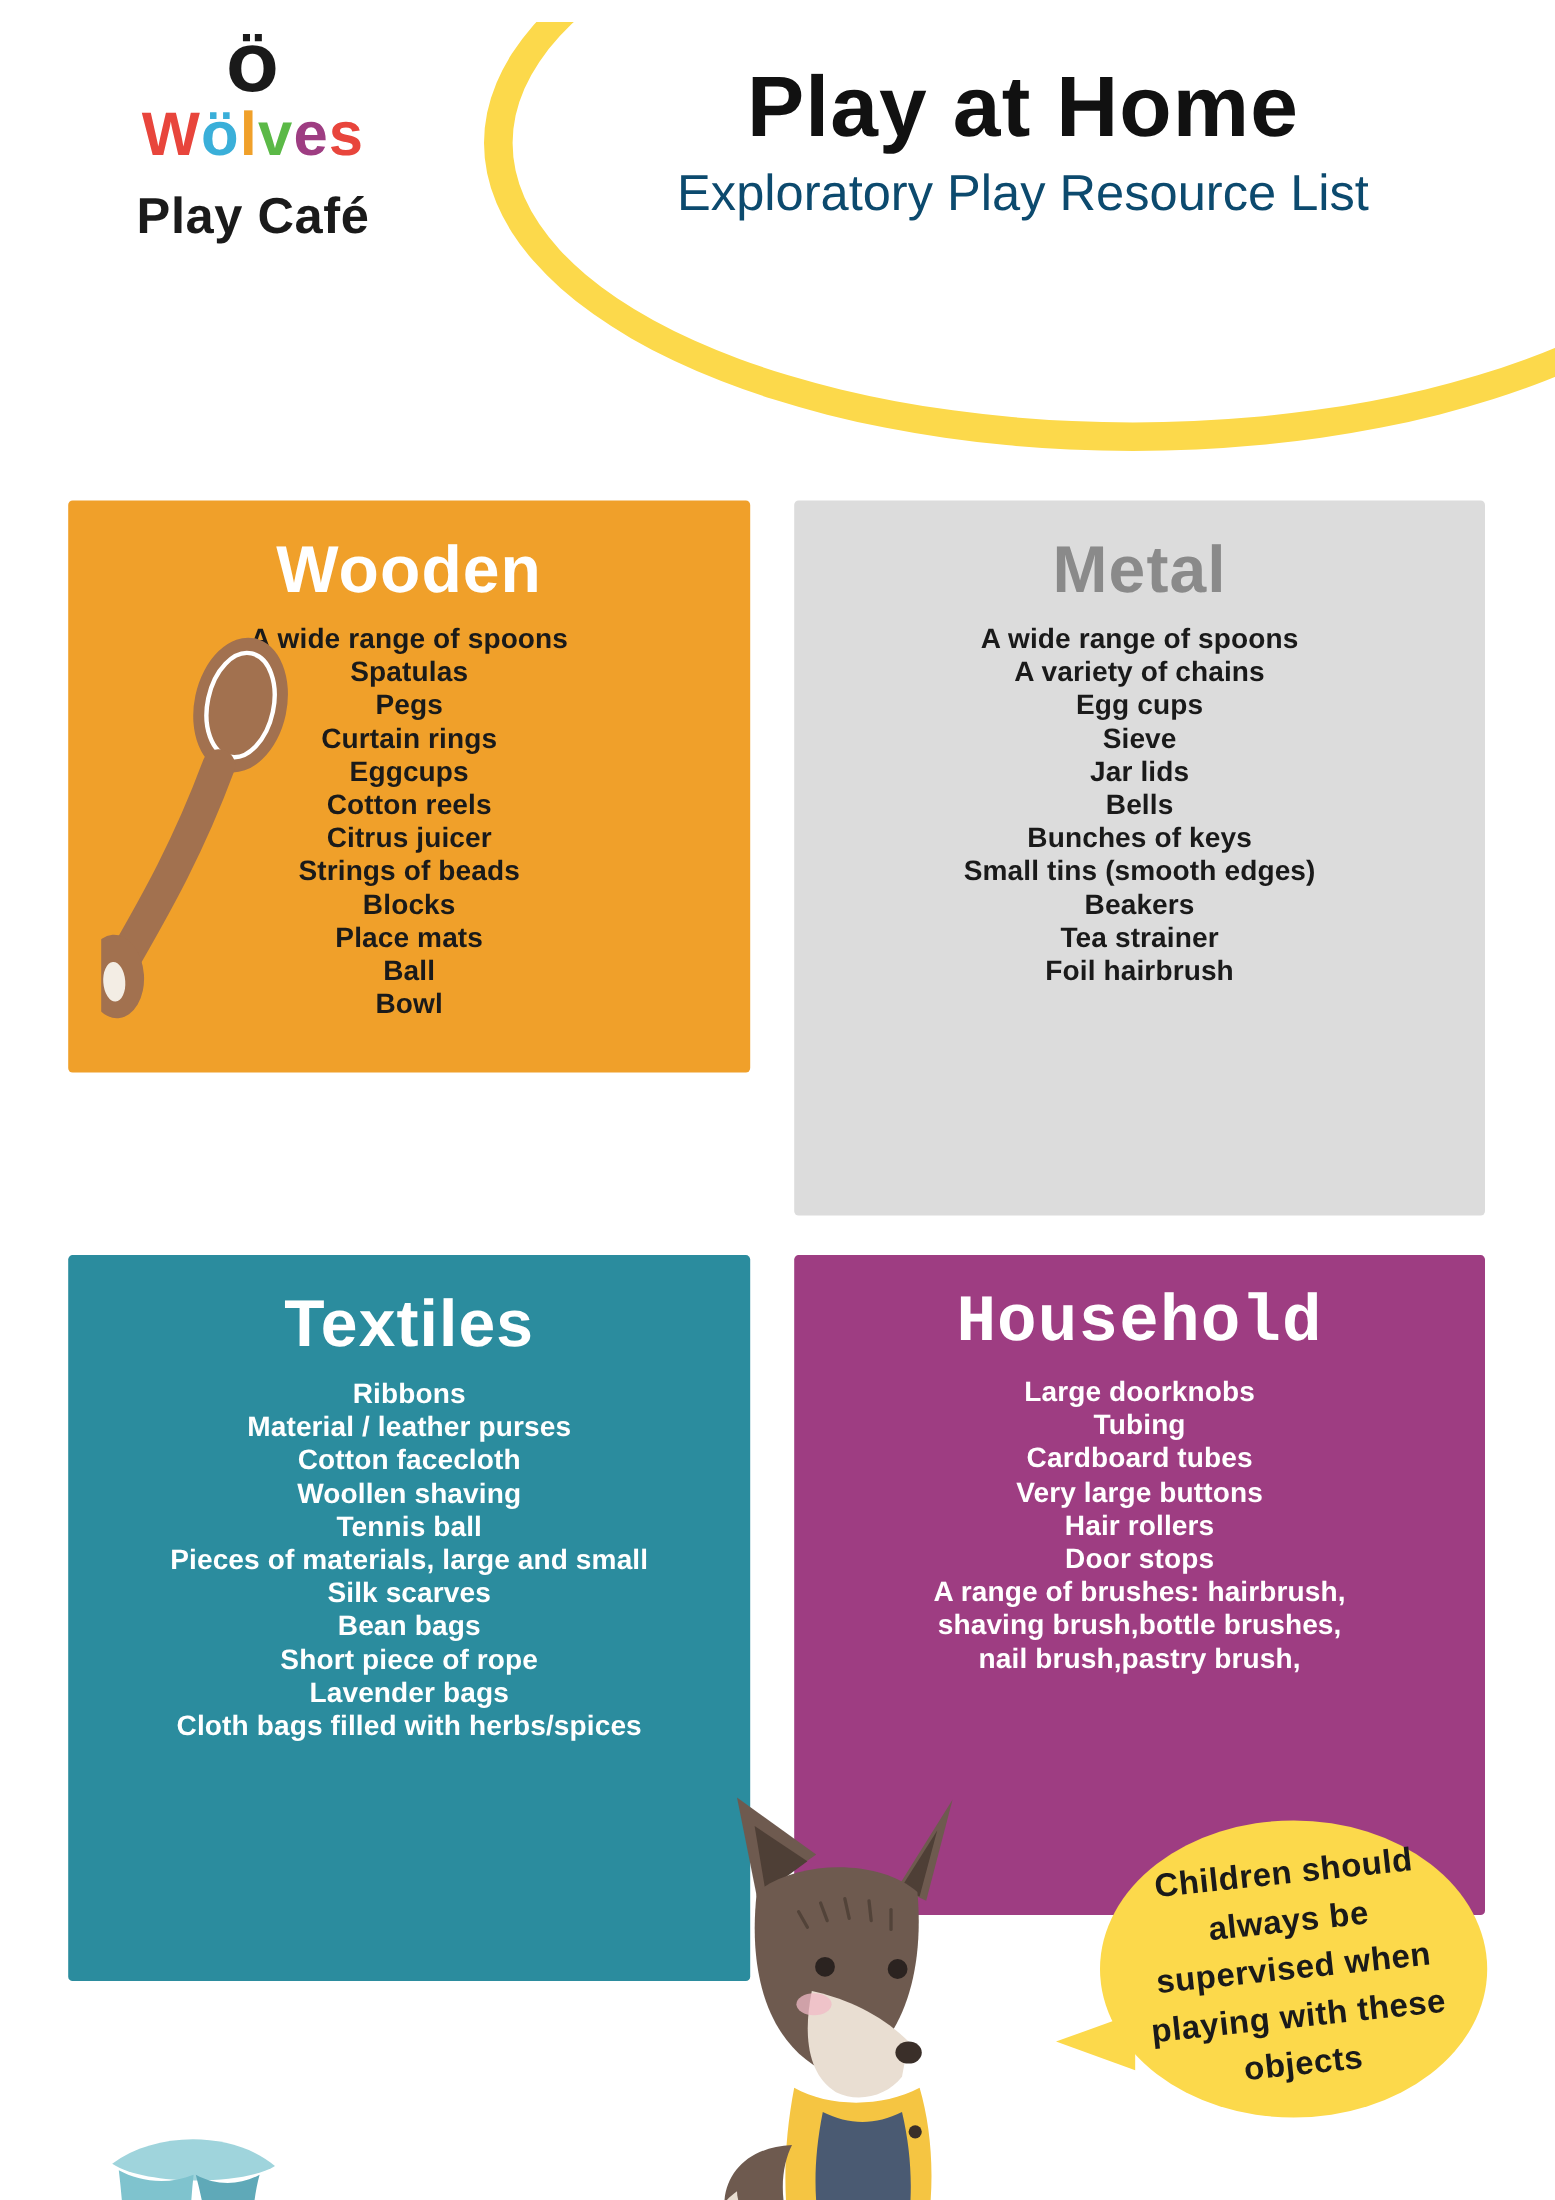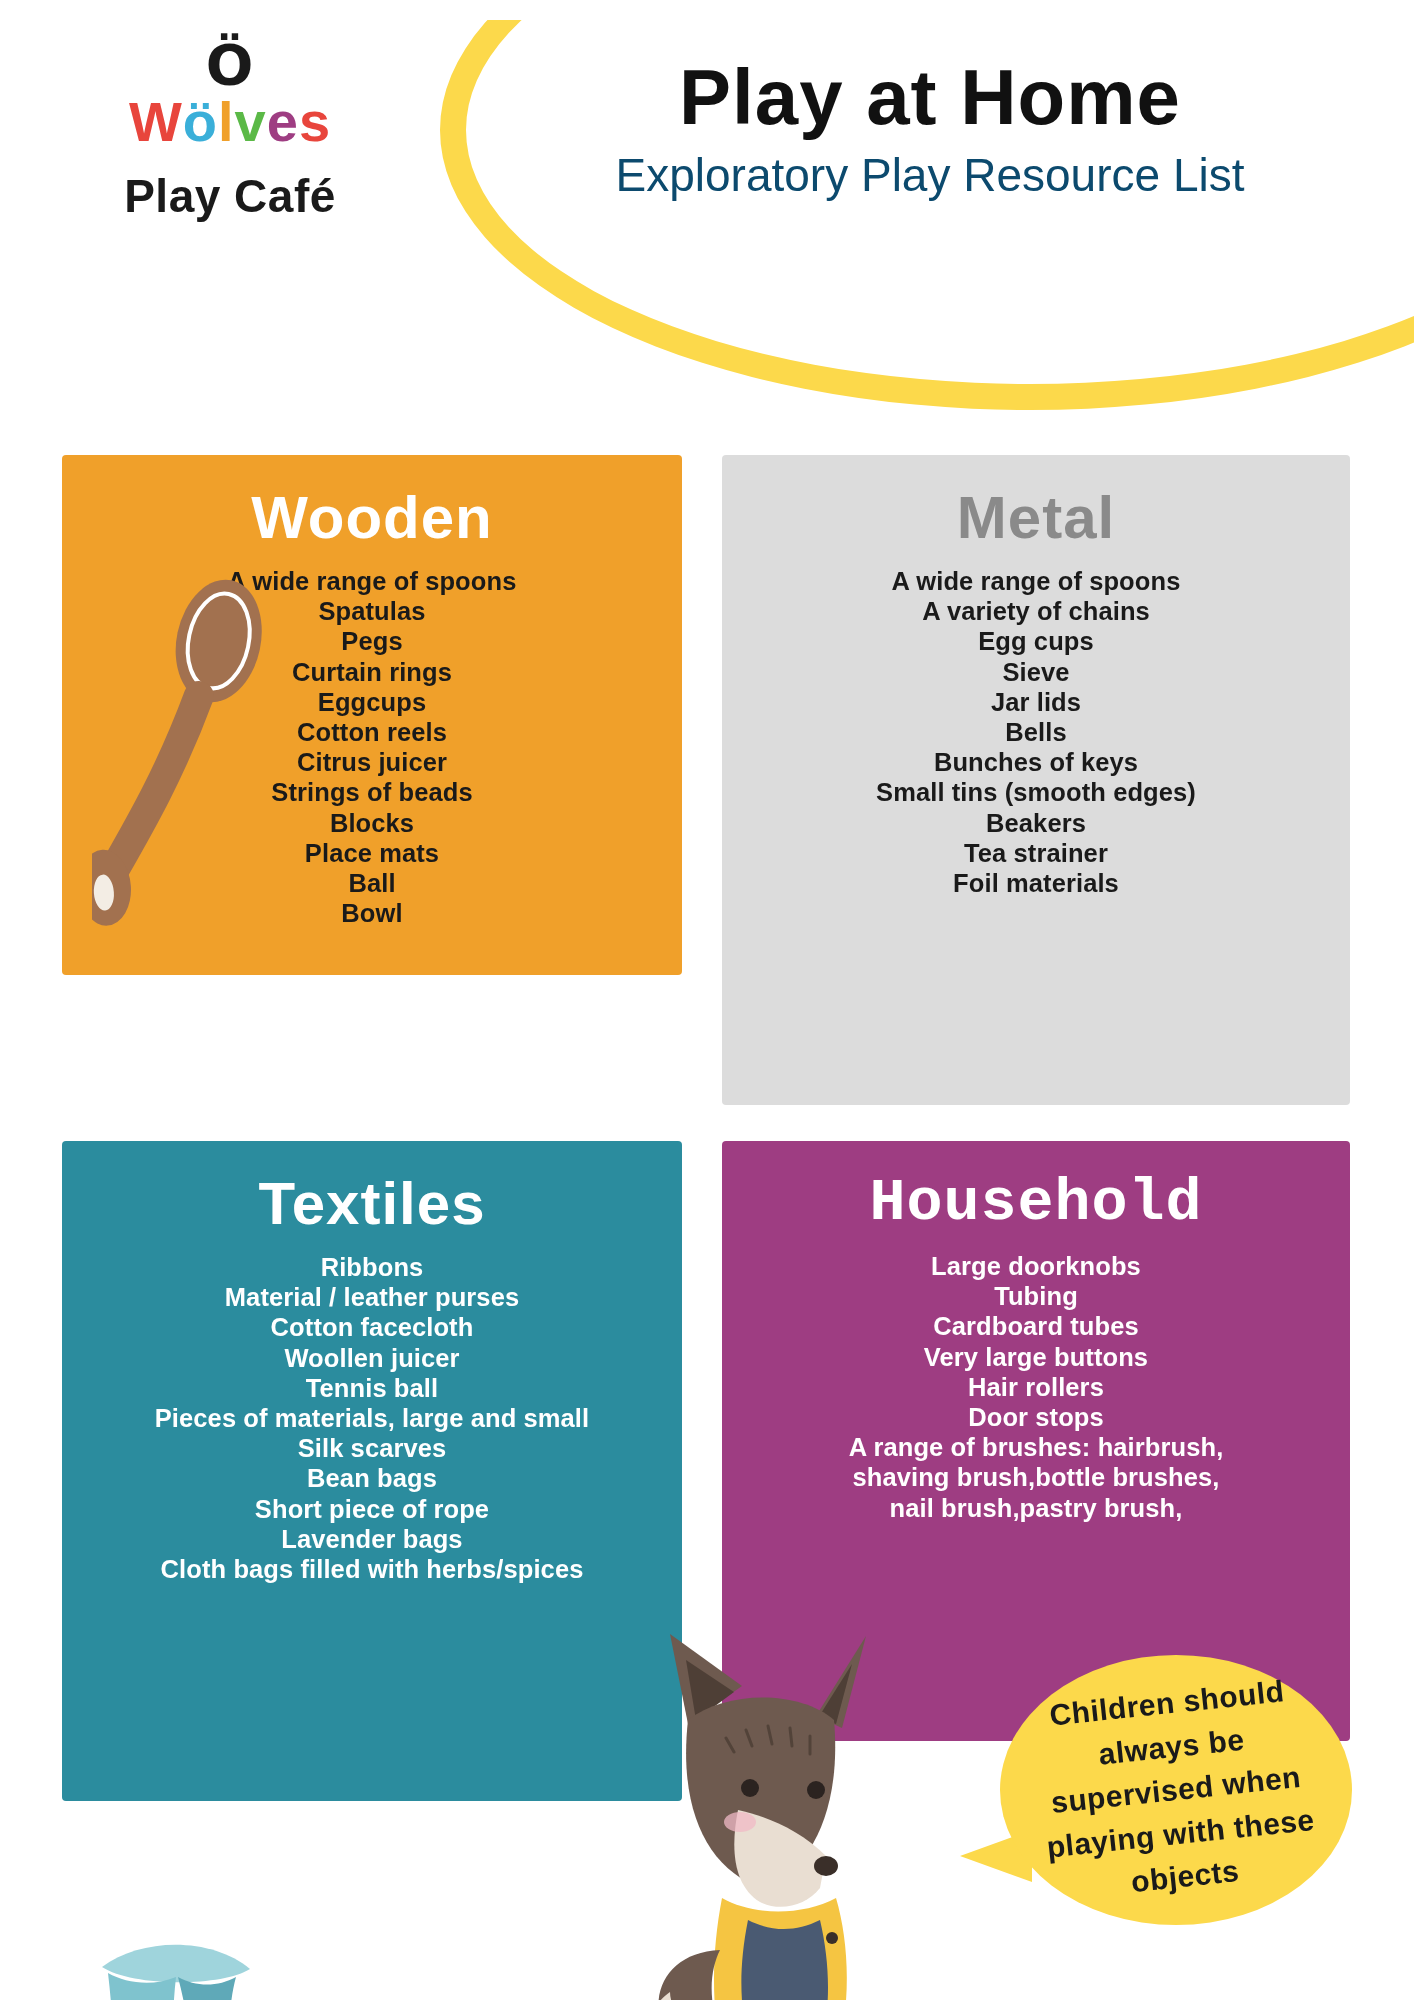--- a/index.html
+++ b/index.html
@@ -263,32 +263,32 @@
       <li>A wide range of spoons</li>
       <li>A variety of chains</li>
       <li>Egg cups</li>
       <li>Sieve</li>
       <li>Jar lids</li>
       <li>Bells</li>
       <li>Bunches of keys</li>
       <li>Small tins (smooth edges)</li>
       <li>Beakers</li>
       <li>Tea strainer</li>
-      <li>Foil materials</li>
+      <li>Foil hairbrush</li>
     </ul>
 
   </div>
 
   <div class="card" id="card-textiles">
     <div class="card-title">Textiles</div>
     <ul class="card-list">
       <li>Ribbons</li>
       <li>Material / leather purses</li>
       <li>Cotton facecloth</li>
-      <li>Woollen juicer</li>
+      <li>Woollen shaving</li>
       <li>Tennis ball</li>
       <li>Pieces of materials, large and small</li>
       <li>Silk scarves</li>
       <li>Bean bags</li>
       <li>Short piece of rope</li>
       <li>Lavender bags</li>
       <li>Cloth bags filled with herbs/spices</li>
     </ul>
 
     <svg class="deco" id="scarf-illustration" width="200" height="320" viewBox="0 0 200 320">

